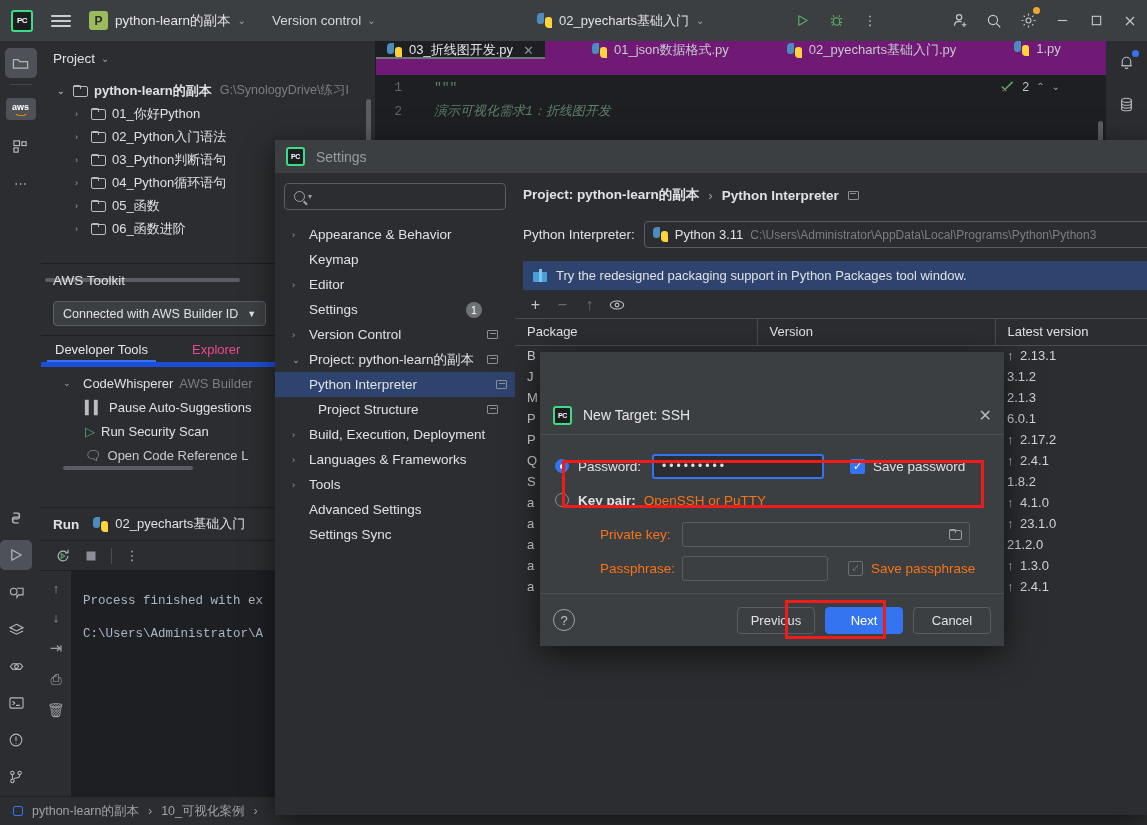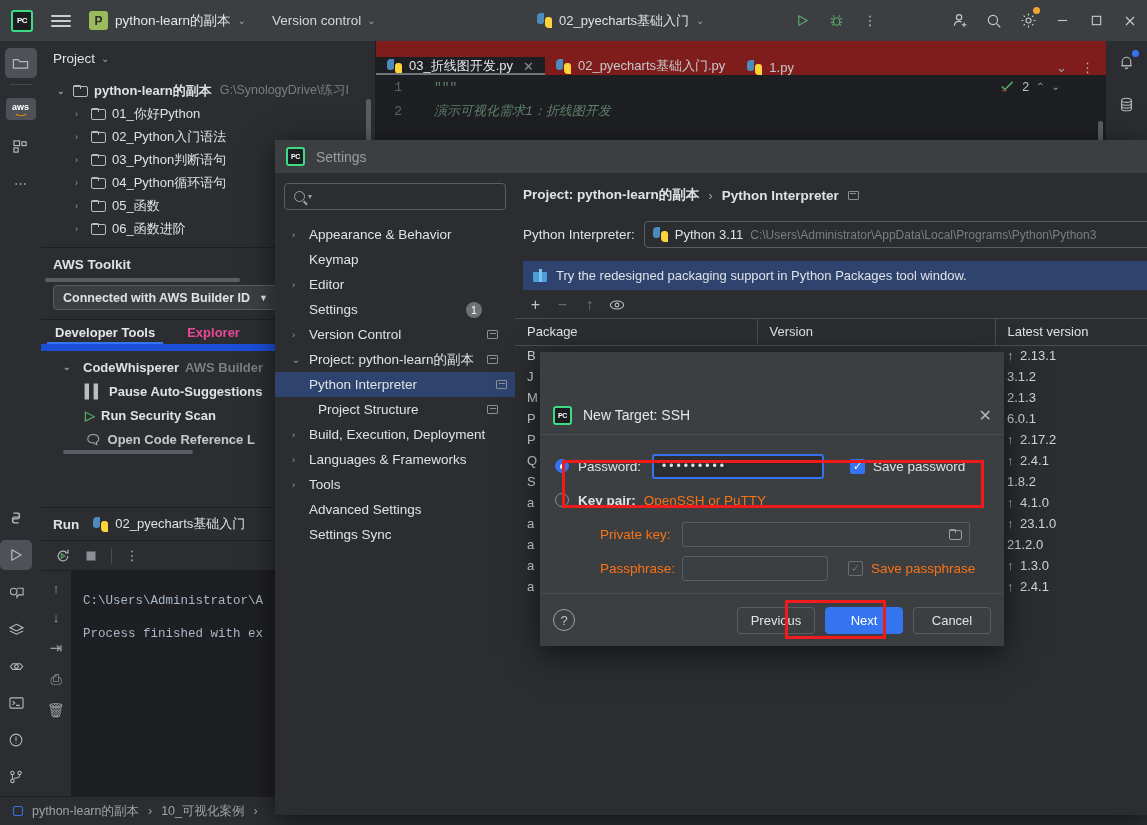--- a/index.html
+++ b/index.html
@@ -107,30 +107,30 @@
   .pp-scroll {
     position: absolute; left: 4px; top: 237px; width: 195px; height: 4px;
     background: #5a5d63; border-radius: 2px;
   }
   .pp-vscroll {
     position: absolute; right: 4px; top: 58px; width: 5px; height: 60px;
     background: #5a5d63; border-radius: 3px;
   }
 
   
-  .aws-panel { position: absolute; left: 0; top: 206px; width: 334px; border-top: 1px solid #1e1f22; font-weight: bold; }
+  .aws-panel { position: absolute; left: 0; top: 222px; width: 334px; border-top: 1px solid #1e1f22; }
   .aws-title { height: 33px; display: flex; align-items: center; padding-left: 12px; font-size: 13.5px; }
   .aws-conn { padding: 4px 12px 9px; }
   .aws-btn {
     height: 25px; border: 1px solid #5a5d63; border-radius: 4px; background: #3c3f41;
     display: inline-flex; align-items: center; gap: 9px; padding: 0 9px;
     font-size: 12.5px; color: #dfe1e5; cursor: pointer;
   }
   .aws-tabs {
-    display: flex; gap: 4px; border-top: 1px solid #1e1f22; border-bottom: 7px solid #1d4ed8;
+    display: flex; gap: 16px; border-top: 1px solid #1e1f22; border-bottom: 5px solid #1d4ed8;
     height: 32px; align-items: stretch;
   }
   .aws-tab {
     padding: 0 14px; display: flex; align-items: center; font-size: 13px;
     color: #ec4899; cursor: pointer; position: relative;
   }
   .aws-tab.active { color: #e3e5e8; }
   .aws-tab.active::after {
     content: ''; position: absolute; left: 6px; right: 6px; bottom: 0; height: 2px; background: #3574f0;
   }
@@ -161,21 +161,21 @@
   .run-console {
     flex: 1; font-family: "Liberation Mono", monospace; font-size: 12.5px;
     color: #a9b7c6; padding: 14px 0 0 12px; line-height: 2.6; white-space: nowrap; overflow: hidden;
   }
 
   
   .editor {
     position: absolute; left: 376px; top: 41px; width: 730px; height: 755px;
     background: #1e1f22;
   }
-  .tabbar { height: 34px; background: #7f1d1d; display: flex; align-items: flex-end; position: relative; }
+  .tabbar { height: 34px; background: #701a75; display: flex; align-items: flex-start; position: relative; gap: 36px; }
   .etab {
     display: flex; align-items: center; gap: 7px; padding: 0 11px; font-size: 13px;
     color: #c6c9ce; cursor: pointer; white-space: nowrap; position: relative;
   }
   .etab.active { background: #1e1f22; color: #e3e5e8; }
   .etab.active::after {
     content: ''; position: absolute; left: 0; right: 0; bottom: 0; height: 2px; background: #6f737a;
   }
   .etab .x { color: #8b8f95; font-size: 13px; margin-left: 3px; }
   .tab-right { margin-left: auto; display: flex; align-items: center; gap: 2px; padding-right: 6px; }
@@ -602,33 +602,37 @@
       </div>
       <div class="run-body">
         <div class="run-gutter">
           <span>↑</span>
           <span>↓</span>
           <span style="font-size:15px">⇥</span>
           <span style="font-size:14px">⎙</span>
           <span style="font-size:14px">🗑</span>
         </div>
         <div class="run-console">
+          <div>Process finished with ex</div>
           <div>C:\Users\Administrator\A</div>
-          <div>Process finished with ex</div>
         </div>
       </div>
     </div>
   </div>
 
   <div class="editor">
     <div class="tabbar">
       <div class="etab active">
         <span class="pyicon"></span>
         <span>03_折线图开发.py</span>
         <span class="x">✕</span>
+      </div>
+      <div class="etab">
+        <span class="pyicon"></span>
+        <span>01_json数据格式.py</span>
       </div>
       <div class="etab">
         <span class="pyicon"></span>
         <span>02_pyecharts基础入门.py</span>
       </div>
       <div class="etab">
         <span class="pyicon"></span>
         <span>1.py</span>
       </div>
       <div class="tab-right">

